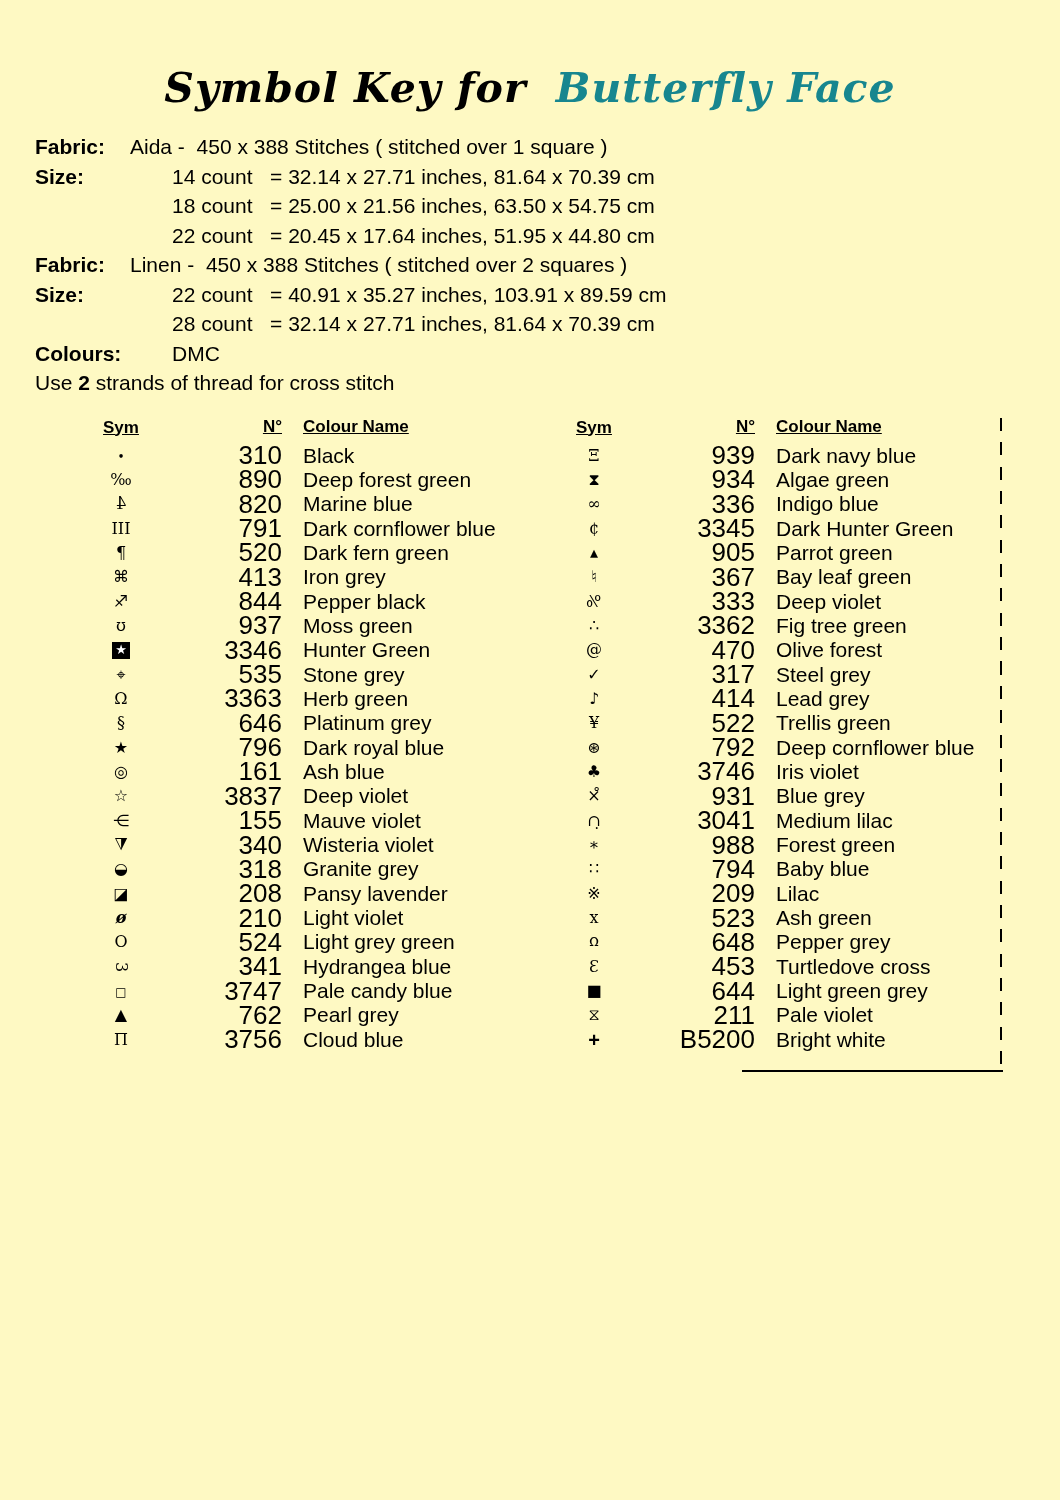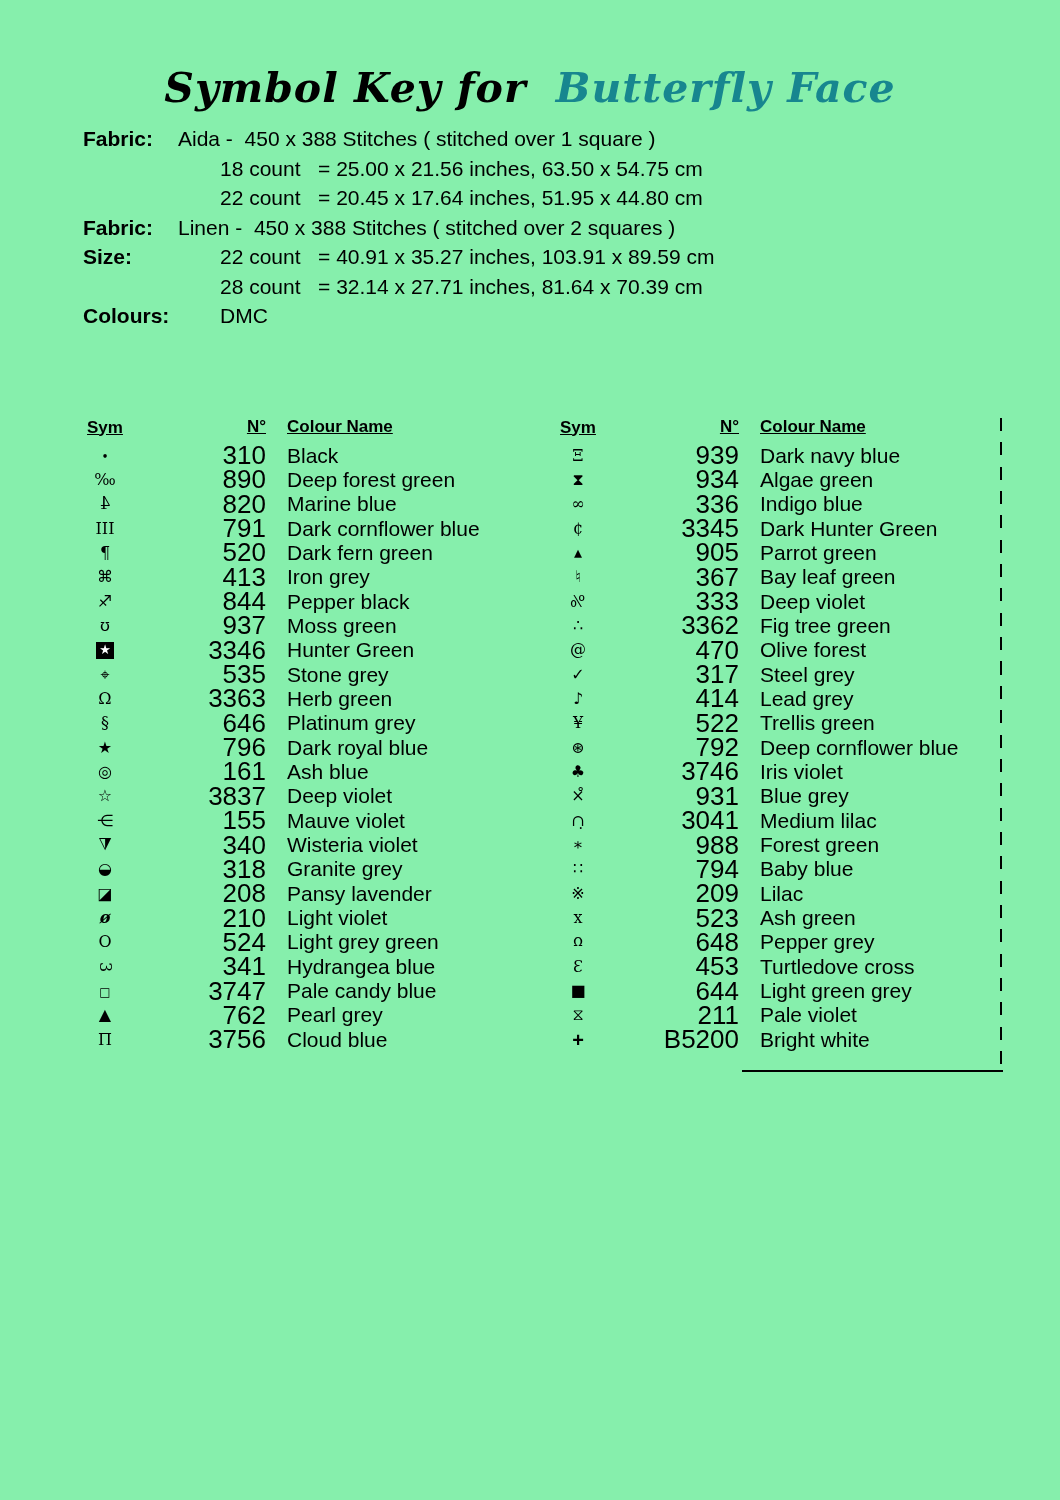--- a/index.html
+++ b/index.html
@@ -1,34 +1,34 @@
 <!DOCTYPE html>
 <html><head>
 <meta charset="utf-8">
 <style>
   html,body{margin:0;padding:0;background:#fff;}
-  .canvas{position:relative;width:1060px;height:1500px;background:#86efac;overflow:hidden;
+  .canvas{position:relative;width:1060px;height:1500px;background:#fef9c3;overflow:hidden;
           font-family:"Liberation Sans",sans-serif;color:#000;}
 
   
   .title{position:absolute;top:64px;left:0;width:100%;text-align:center;
          font-family:"DejaVu Serif",serif;font-style:italic;font-weight:bold;
          font-size:41px;letter-spacing:1px;white-space:nowrap;}
   .title .project{margin-left:14px;}
 
   
-  .info{position:absolute;top:124px;left:35px;right:20px;font-size:21px;margin-left:48px;}
+  .info{position:absolute;top:132px;left:35px;right:20px;font-size:21px;}
   .info-row{height:29.5px;line-height:29.5px;white-space:nowrap;}
   .info-label{display:inline-block;min-width:95px;font-weight:bold;}
   .info-text{white-space:pre;}
   .v-indent{padding-left:42px;}
   .strands-bold{font-weight:bold;}
 
   
-  .key-table{position:absolute;top:414px;left:72px;display:flex;gap:13px;}
+  .key-table{position:absolute;top:414px;left:88px;display:flex;gap:13px;}
   .kgroup{display:block;}
   .krow{display:grid;grid-template-columns:66px 128px 266px;height:24.35px;align-items:center;}
   .khead{height:26px;}
   .khead span{font-weight:bold;text-decoration:underline;font-size:17px;}
   .cell-sym{text-align:center;font-family:"DejaVu Serif","DejaVu Sans",serif;
             font-size:16px;line-height:1;}
   .cell-num{text-align:right;font-size:26px;}
   .cell-name{padding-left:21px;font-size:21px;white-space:nowrap;}
   .khead .cell-sym{font-family:"Liberation Sans",sans-serif;}
 
@@ -56,20 +56,23 @@
     <span class="project" style="color: rgb(23, 134, 143);">Butterfly Face</span>
   </div>
 
   <div class="info">
     <div>
 
         <div class="info-row">
           <span class="info-label">Fabric:</span><span class="info-text">Aida -  450 x 388 Stitches ( stitched over 1 square )</span>
         </div>
 
+        <div class="info-row">
+          <span class="info-label">Size:</span><span class="info-text v-indent">14 count   = 32.14 x 27.71 inches, 81.64 x 70.39 cm</span>
+        </div>
 
         <div class="info-row">
           <span class="info-label"></span><span class="info-text v-indent">18 count   = 25.00 x 21.56 inches, 63.50 x 54.75 cm</span>
         </div>
 
         <div class="info-row">
           <span class="info-label"></span><span class="info-text v-indent">22 count   = 20.45 x 17.64 inches, 51.95 x 44.80 cm</span>
         </div>
 
         <div class="info-row">
@@ -81,20 +84,23 @@
         </div>
 
         <div class="info-row">
           <span class="info-label"></span><span class="info-text v-indent">28 count   = 32.14 x 27.71 inches, 81.64 x 70.39 cm</span>
         </div>
 
         <div class="info-row">
           <span class="info-label">Colours:</span><span class="info-text v-indent">DMC</span>
         </div>
       </div>
+    <div class="info-row">
+      <span>Use </span><span class="strands-bold">2</span><span> strands of thread for cross stitch</span>
+    </div>
   </div>
 
   <div class="key-table">
 
     <div class="kgroup">
       <div class="krow khead">
         <span class="cell-sym">Sym</span>
         <span class="cell-num">N°</span>
         <span class="cell-name">Colour Name</span>
       </div>

